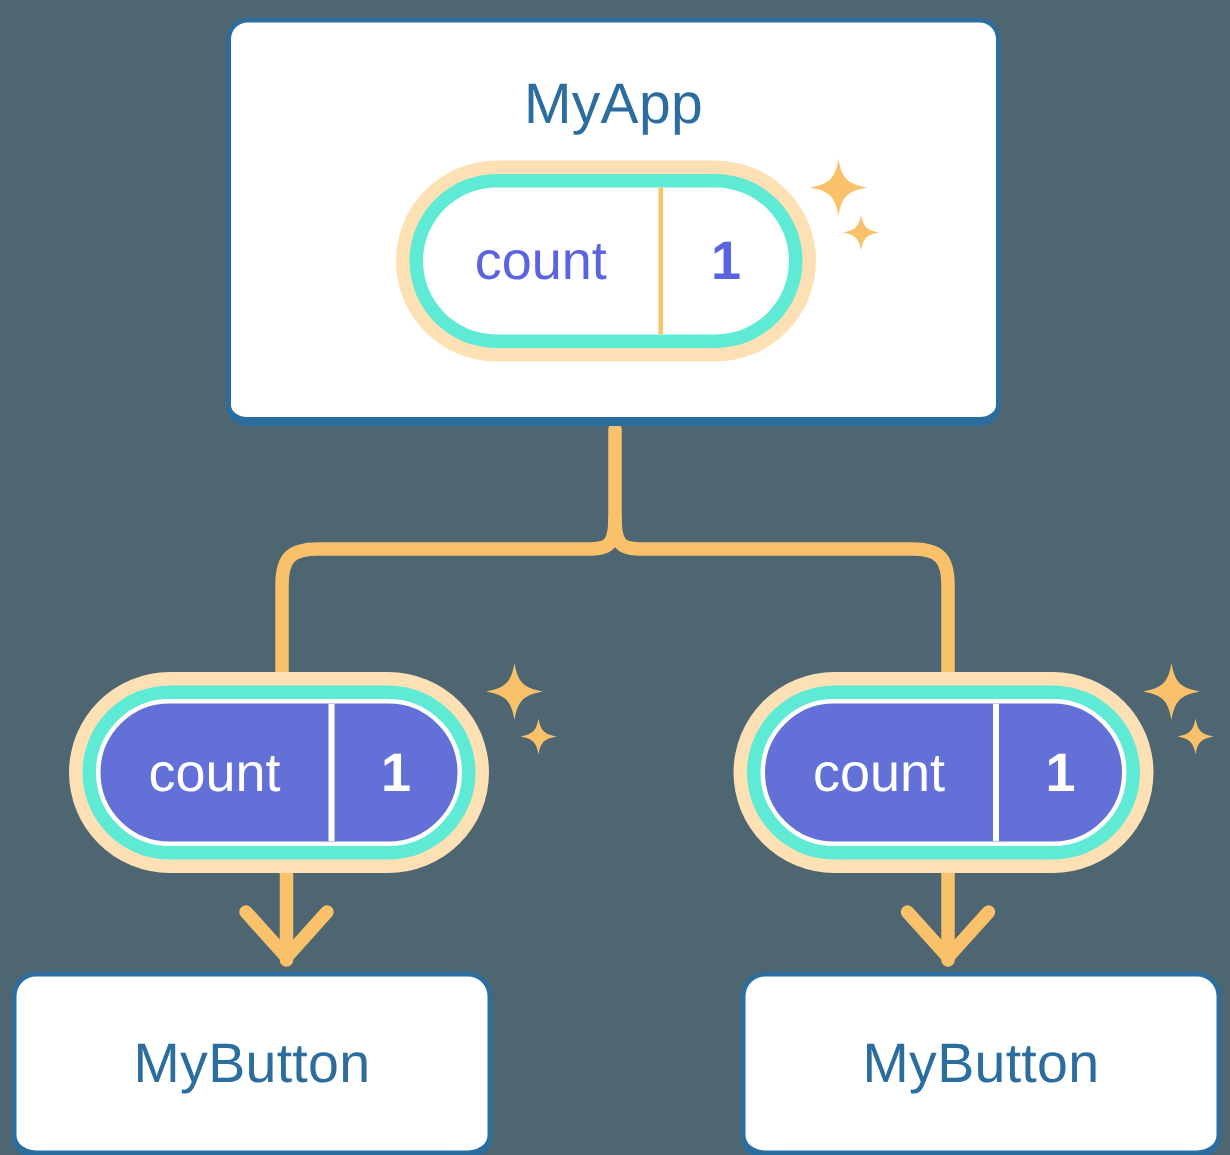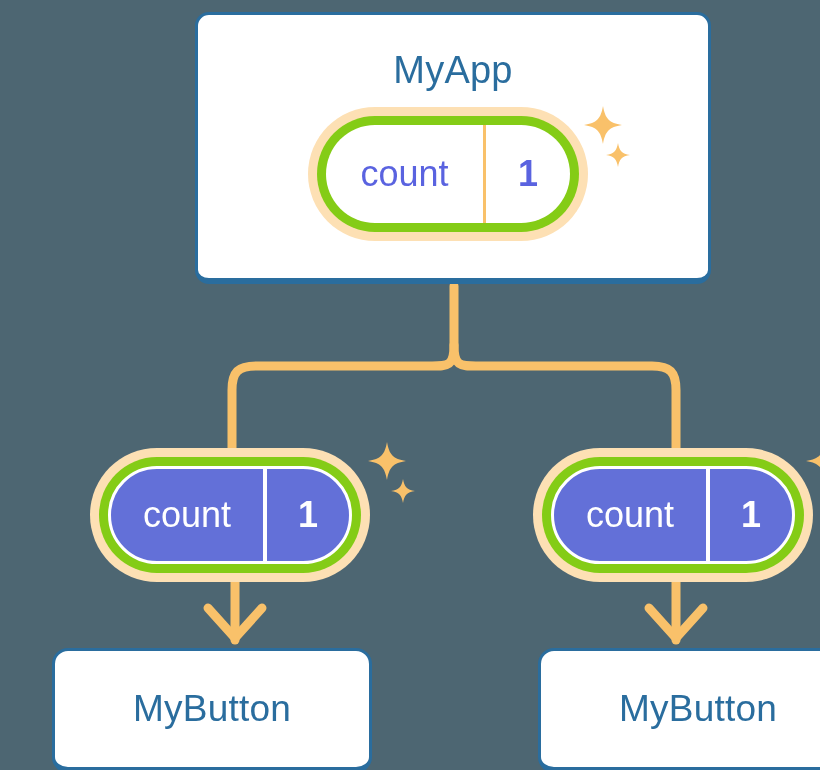--- a/index.html
+++ b/index.html
@@ -10,21 +10,20 @@
     width: 820px;
     height: 770px;
     background: #4d6672;
     font-family: "Liberation Sans", sans-serif;
     overflow: hidden;
   }
   #stage {
     position: relative;
     width: 716px;
     height: 770px;
-    margin-left: 44px;
   }
   #wires {
     position: absolute;
     left: 0;
     top: 0;
     width: 820px;
     height: 770px;
     pointer-events: none;
   }
 
@@ -78,21 +77,21 @@
   .pill-halo {
     position: relative;
     border-radius: 999px;
     background: #fde0b4;
     padding: 9px;
     box-sizing: border-box;
     display: flex;
   }
   .pill-ring {
     border-radius: 999px;
-    background: #84cc16;
+    background: #5eead4;
     padding: 9px;
     box-sizing: border-box;
     display: flex;
     text-align: center;
   }
   .pill-body {
     border-radius: 999px;
     display: flex;
     align-items: stretch;
     box-sizing: border-box;

